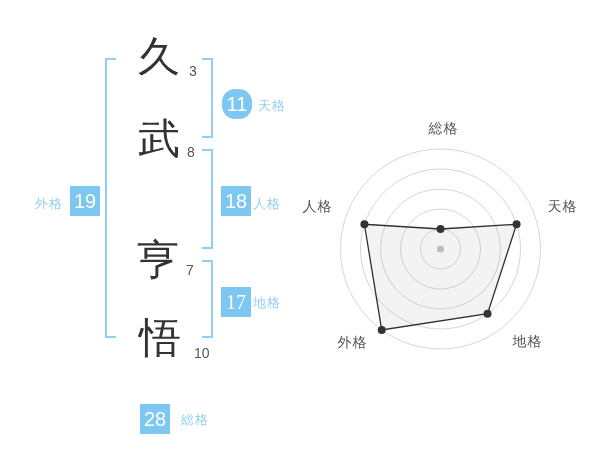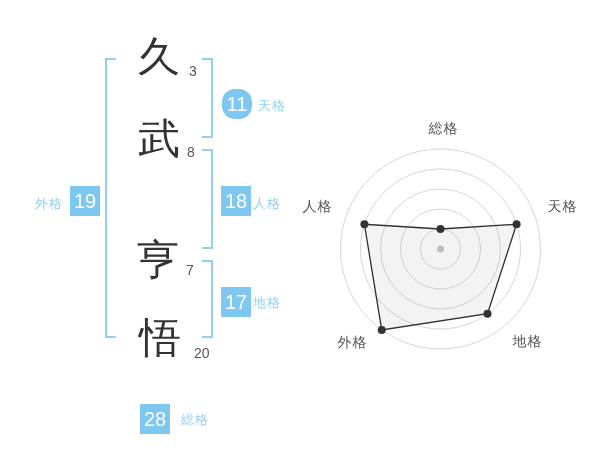--- a/index.html
+++ b/index.html
@@ -58,29 +58,29 @@
   <div class="bracket right" style="left:202px;top:260px;width:11px;height:78px;"></div>
 
   <div class="kanji" style="left:136px;top:35px;">久</div>
   <div class="kanji" style="left:136px;top:117px;">武</div>
   <div class="kanji" style="left:135px;top:238px;">亨</div>
   <div class="kanji" style="left:137px;top:316px;">悟</div>
 
   <div class="stroke-num" style="left:189px;top:63px;">3</div>
   <div class="stroke-num" style="left:187px;top:144px;">8</div>
   <div class="stroke-num" style="left:186px;top:262px;">7</div>
-  <div class="stroke-num" style="left:194px;top:345px;">20</div>
+  <div class="stroke-num" style="left:194px;top:345px;">10</div>
 
   <div class="badge" style="left:222px;top:89px;border-radius:13px;">11</div>
   <div class="badge-label" style="left:258px;top:98px;">天格</div>
 
   <div class="badge" style="left:221px;top:186px;">18</div>
   <div class="badge-label" style="left:253px;top:196px;">人格</div>
 
-  <div class="badge" style="left:221px;top:287px;">17</div>
+  <div class="badge" style="left:221px;top:287px;font-family:Liberation Serif, serif;">17</div>
   <div class="badge-label" style="left:253px;top:295px;">地格</div>
 
   <div class="badge-label" style="left:35px;top:196px;">外格</div>
   <div class="badge" style="left:70px;top:186px;">19</div>
 
   <div class="badge" style="left:140px;top:404px;">28</div>
   <div class="badge-label" style="left:181px;top:412px;">総格</div>
 
   <div class="radar-wrap">
     <svg id="radar-svg" width="300" height="270" viewBox="0 0 300 270">

